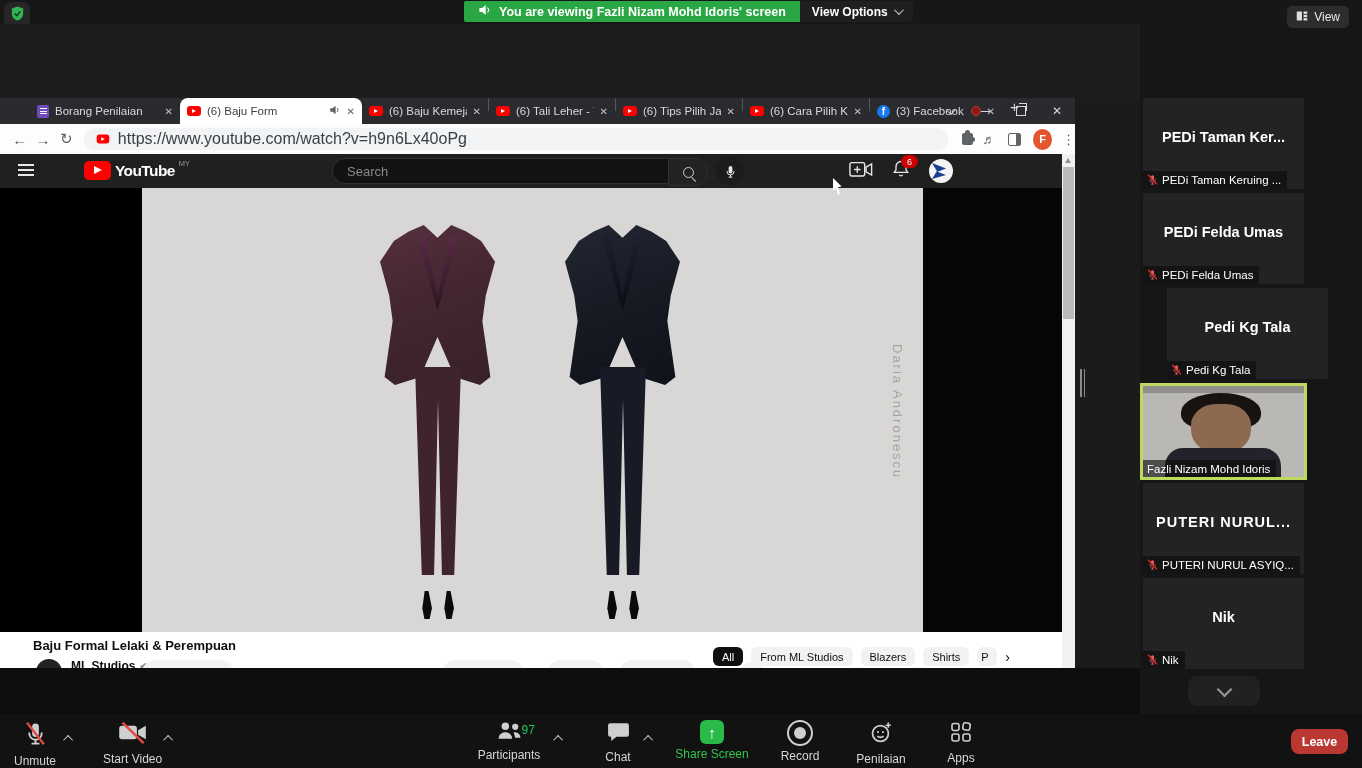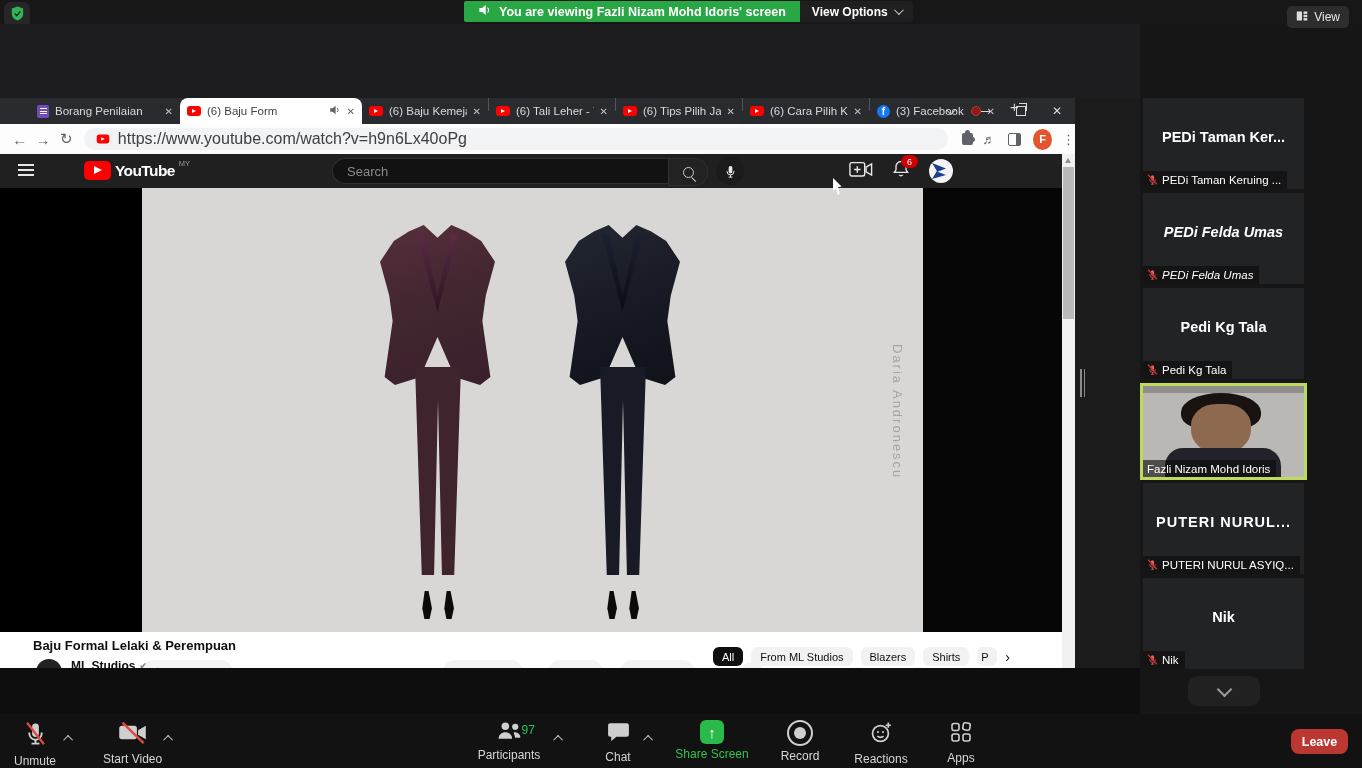--- a/index.html
+++ b/index.html
@@ -411,33 +411,33 @@
     <div class="plabel">
       <span><svg viewBox="0 0 14 14" width="11" height="11">
             <path d="M7 1.5a2 2 0 0 1 2 2v3a2 2 0 0 1-4 0v-3a2 2 0 0 1 2-2z" fill="#e35f5f"></path>
             <path d="M3.5 6.5v.6A3.5 3.5 0 0 0 7 10.6a3.5 3.5 0 0 0 3.5-3.5v-.6" stroke="#e35f5f" fill="none"></path>
             <path d="M7 10.6V13M5 13h4" stroke="#e35f5f"></path>
             <line x1="1.5" y1="1" x2="12.5" y2="13" stroke="#d93025" stroke-width="1.6"></line>
           </svg></span>
       <span>PEDi Taman Keruing ...</span>
     </div>
   </div>
-  <div class="tile" style="top:193px;font-style:italic;">
+  <div class="tile" style="top:193px;">
     <div class="pname">PEDi Felda Umas</div>
     <div class="plabel">
       <span><svg viewBox="0 0 14 14" width="11" height="11">
             <path d="M7 1.5a2 2 0 0 1 2 2v3a2 2 0 0 1-4 0v-3a2 2 0 0 1 2-2z" fill="#e35f5f"></path>
             <path d="M3.5 6.5v.6A3.5 3.5 0 0 0 7 10.6a3.5 3.5 0 0 0 3.5-3.5v-.6" stroke="#e35f5f" fill="none"></path>
             <path d="M7 10.6V13M5 13h4" stroke="#e35f5f"></path>
             <line x1="1.5" y1="1" x2="12.5" y2="13" stroke="#d93025" stroke-width="1.6"></line>
           </svg></span>
       <span>PEDi Felda Umas</span>
     </div>
   </div>
-  <div class="tile" style="top:288px;">
+  <div class="tile" style="top:288px;margin-left:24px;">
     <div class="pname">Pedi Kg Tala</div>
     <div class="plabel">
       <span><svg viewBox="0 0 14 14" width="11" height="11">
             <path d="M7 1.5a2 2 0 0 1 2 2v3a2 2 0 0 1-4 0v-3a2 2 0 0 1 2-2z" fill="#e35f5f"></path>
             <path d="M3.5 6.5v.6A3.5 3.5 0 0 0 7 10.6a3.5 3.5 0 0 0 3.5-3.5v-.6" stroke="#e35f5f" fill="none"></path>
             <path d="M7 10.6V13M5 13h4" stroke="#e35f5f"></path>
             <line x1="1.5" y1="1" x2="12.5" y2="13" stroke="#d93025" stroke-width="1.6"></line>
           </svg></span>
       <span>Pedi Kg Tala</span>
     </div>
@@ -546,21 +546,21 @@
     <div class="zitem" style="left:846px;width:70px;">
       <span>
         <svg viewBox="0 0 24 24" width="25" height="25">
             <circle cx="11" cy="13" r="7.6" fill="none" stroke="#cfcfcf" stroke-width="1.7"></circle>
             <circle cx="8.6" cy="11.6" r="1" fill="#cfcfcf"></circle>
             <circle cx="13.4" cy="11.6" r="1" fill="#cfcfcf"></circle>
             <path d="M8 15.4a4.2 4.2 0 0 0 6 0" stroke="#cfcfcf" stroke-width="1.5" fill="none"></path>
             <path d="M18.5 2.5v5M16 5h5" stroke="#cfcfcf" stroke-width="1.6"></path>
           </svg>
       </span>
-      <span class="zlabel">Reactions</span>
+      <span class="zlabel">Penilaian</span>
     </div>
 
     <div class="zitem" style="left:936px;width:50px;">
       <span>
         <svg viewBox="0 0 24 24" width="24" height="24">
             <rect x="3" y="3.5" width="7" height="7" rx="2" fill="none" stroke="#cfcfcf" stroke-width="1.6"></rect>
             <rect x="14" y="3" width="7" height="7" rx="2" fill="none" stroke="#cfcfcf" stroke-width="1.6" transform="rotate(9 17.5 6.5)"></rect>
             <rect x="3" y="14" width="7" height="7" rx="2" fill="none" stroke="#cfcfcf" stroke-width="1.6"></rect>
             <rect x="14" y="14" width="7" height="7" rx="2" fill="none" stroke="#cfcfcf" stroke-width="1.6"></rect>
           </svg>

